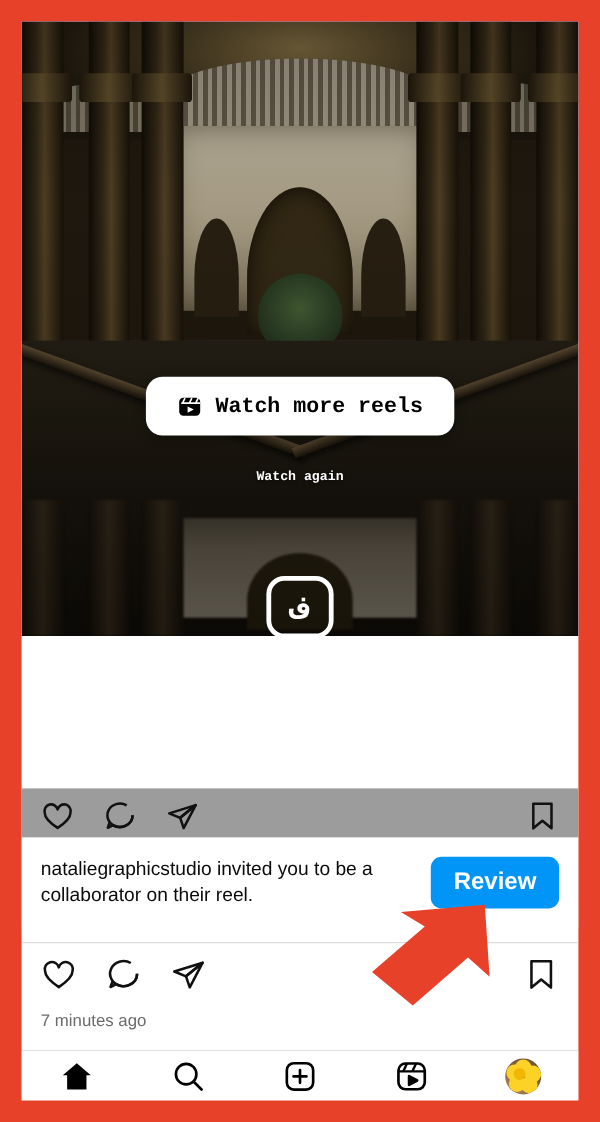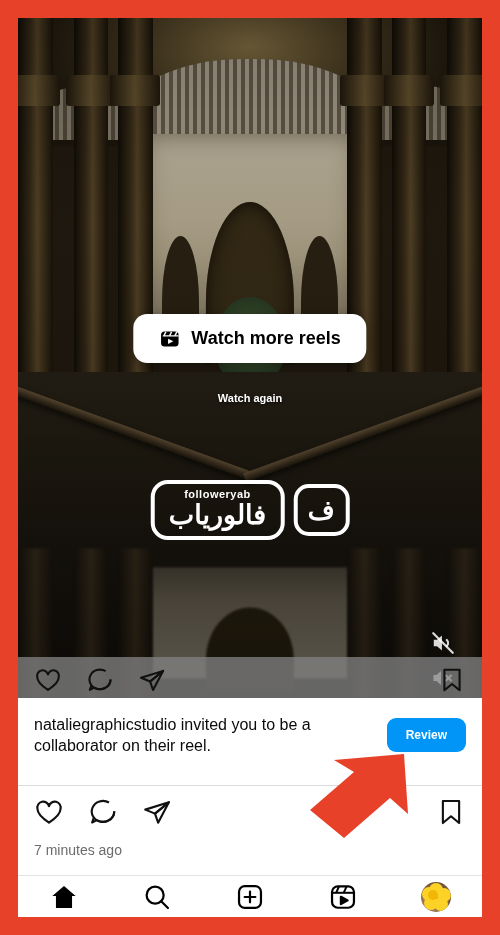--- a/index.html
+++ b/index.html
@@ -26,23 +26,24 @@
     height: 899px;
     background: #ffffff;
     overflow: hidden;
   }
 
   
   #reel-media {
     position: absolute;
     left: 0; top: 0;
     width: 464px;
-    height: 680px;
+    height: 512px;
     overflow: hidden;
     background: #1d4ed8;
+    font-family: Liberation Mono, monospace;
   }
 
   
   .scene { position: absolute; inset: 0; }
 
   .sky-top {
     position: absolute; left: 0; top: 0; width: 100%; height: 52%;
     background:
       radial-gradient(ellipse 55% 40% at 50% 8%, #8d7848 0%, #4a3c22 45%, #241c10 80%),
       linear-gradient(#2c2414, #3a2f1b);
@@ -239,21 +240,21 @@
     font-size: 16px;
     line-height: 1.32;
     color: #0b0b0b;
   }
   #review-button {
     background: #0095F6;
     color: #fff;
     border: none;
     border-radius: 9px;
     font-family: "Liberation Sans", sans-serif;
-    font-size: 12px;
+    font-size: 20px;
     font-weight: 700;
     padding: 10px 19px;
     cursor: pointer;
     white-space: nowrap;
   }
 
   #card-divider {
     position: absolute; left: 0; top: 767px;
     width: 464px; height: 1px;
     background: #dcdcdc;
@@ -374,24 +375,20 @@
             <path d="M20 4.4 L17.7 9" stroke="#fff" stroke-width="1.6"></path>
             <path d="M10 12.2 L16 15.2 L10 18.2 Z" fill="#fff"></path>
           </svg>
         </span>
         <span class="label">Watch more reels</span>
       </div>
 
       <div id="watch-again-label">Watch again</div>
 
       <div id="watermark">
-        <div class="wm-plate">
-          <span class="wm-latin">followeryab</span>
-          <span class="wm-fa">فالوریاب</span>
-        </div>
         <div class="wm-mark">ف</div>
       </div>
 
       <div id="mute-ghost">
         <svg width="26" height="26" viewBox="0 0 24 24" fill="none" stroke="currentColor" stroke-width="2" stroke-linecap="round">
           <path d="M11 5 L6.5 9 H3.5 v6 h3 L11 19 Z" fill="currentColor" stroke="none"></path>
           <path d="M3 3 L21 21"></path>
           <path d="M15.5 9.2 a4 4 0 0 1 0 5.6"></path>
         </svg>
       </div>

